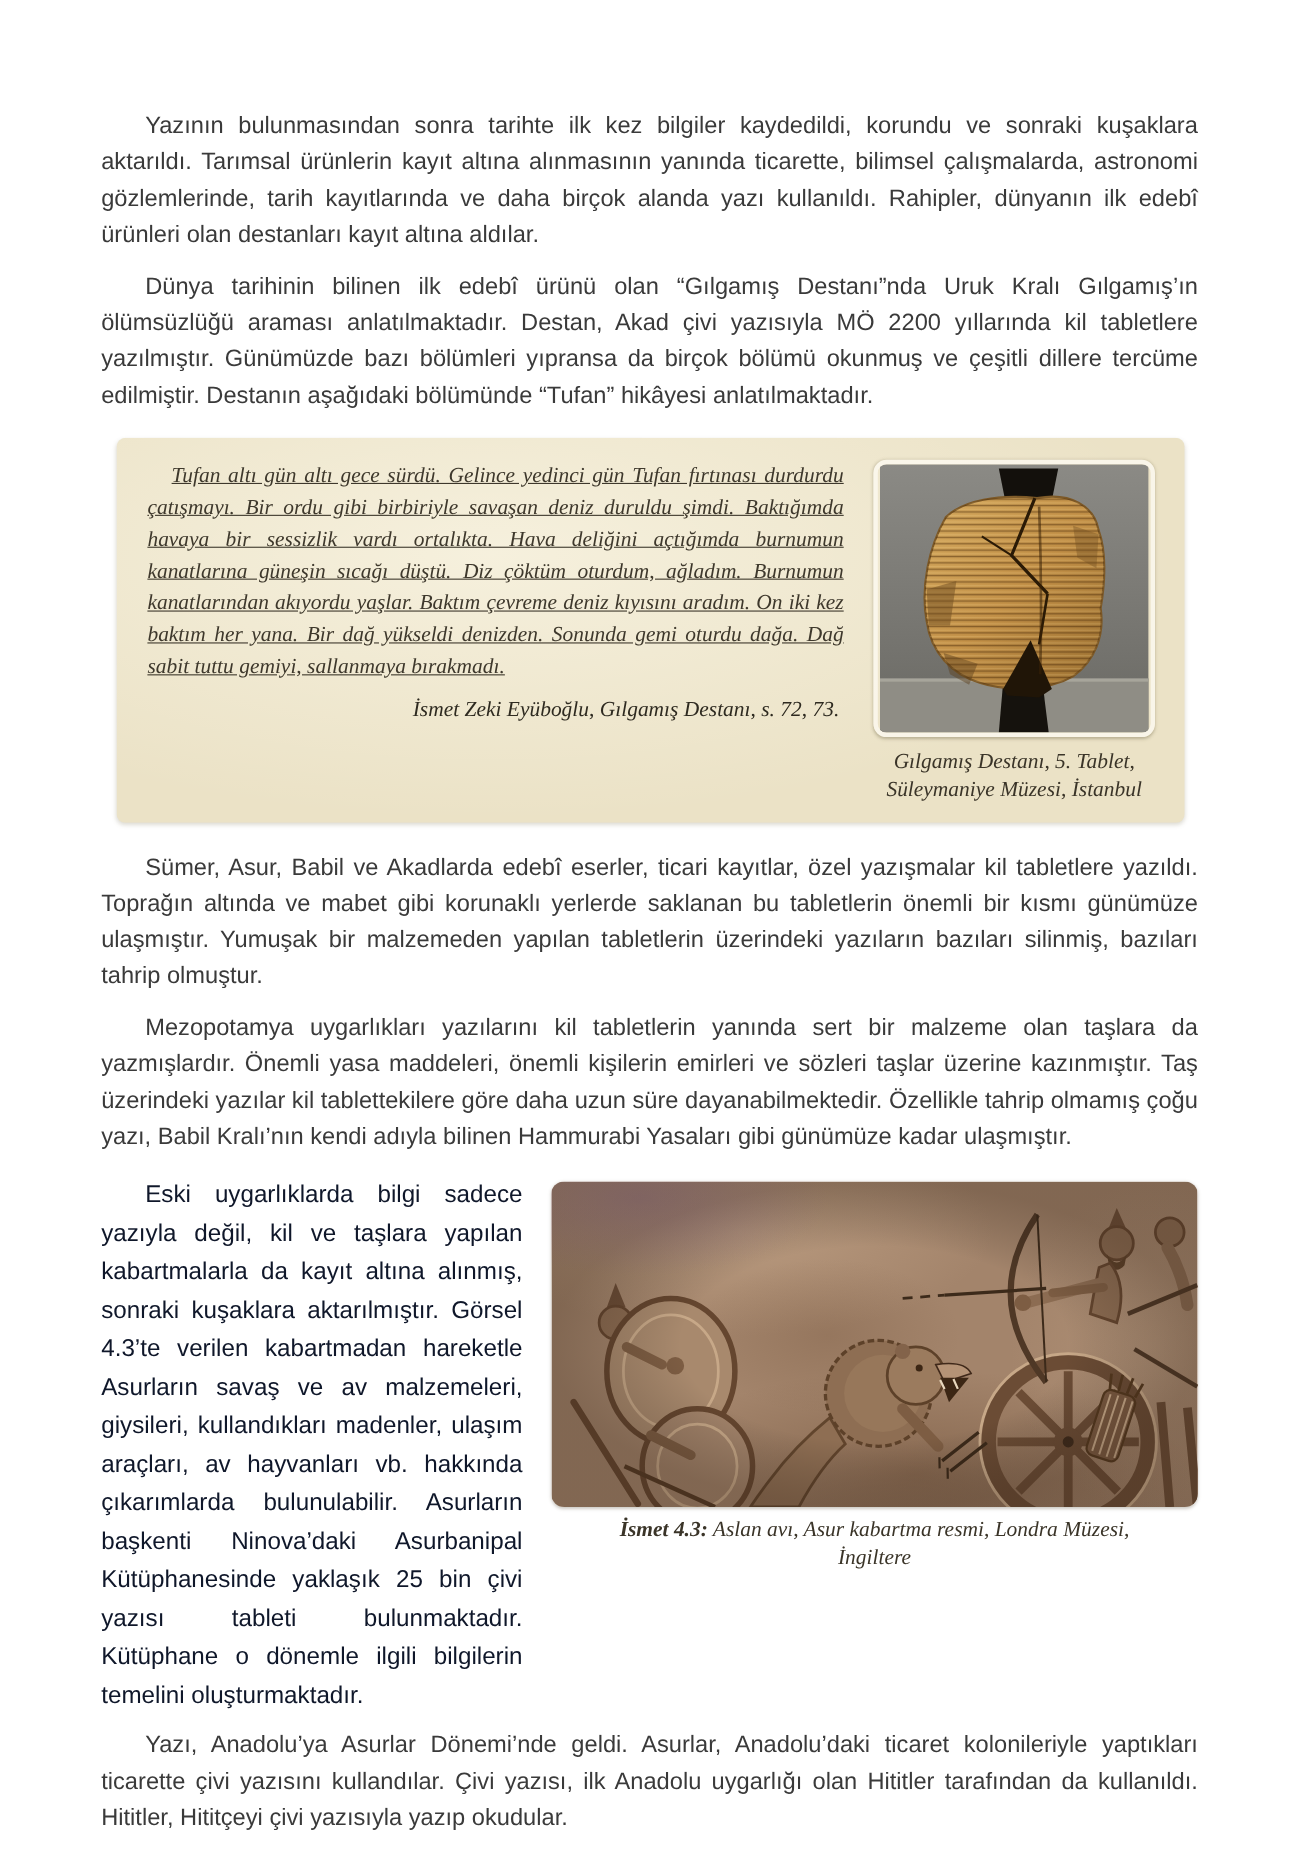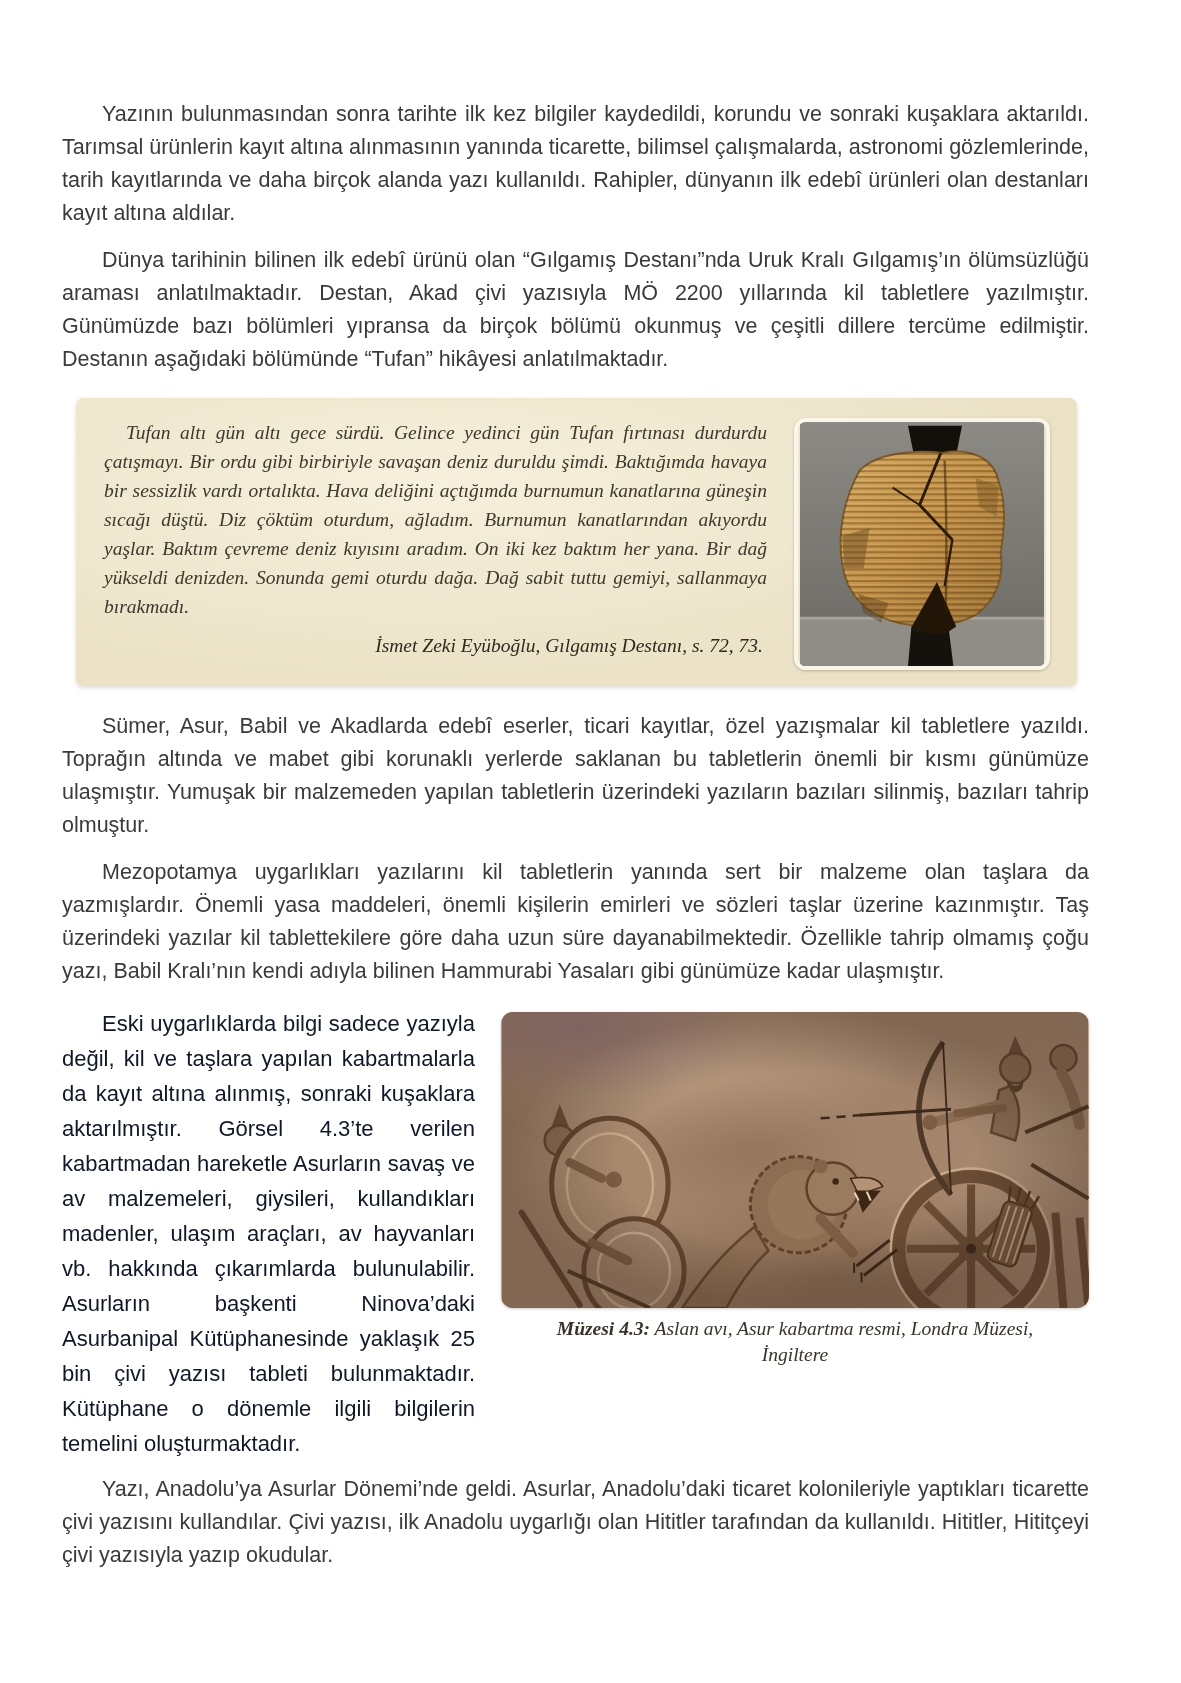--- a/index.html
+++ b/index.html
@@ -6,21 +6,21 @@
   html,body { background:#ffffff; }
   .page {
     position:relative;
     width:1181px; height:1683px;
     margin:0 auto;
     background:#ffffff;
     font-family:"Liberation Sans", sans-serif;
     color:#363636;
     overflow:hidden;
   }
-  .content { padding:98px 92px 0 62px; }
+  .content { padding:98px 92px 0 92px; }
 
   p.body-par {
     font-size:21.5px;
     line-height:33px;
     text-align:justify;
     text-indent:40px;
     color:#3a3a3a;
     margin-bottom:14px;
   }
 
@@ -37,20 +37,21 @@
   }
   .quote-left { flex:1; min-width:0; }
   .quote-text {
     font-family:"Liberation Serif", serif;
     font-style:italic;
     font-size:19.5px;
     line-height:29px;
     text-align:justify;
     text-indent:22px;
     color:#3e382c;
+    text-decoration:underline;
   }
   .quote-attr {
     margin-top:14px;
     text-align:right;
     font-family:"Liberation Serif", serif;
     font-style:italic;
     font-weight:normal;
     font-size:19.5px;
     color:#2e2a20;
     padding-right:4px;
@@ -162,20 +163,21 @@
             <path d="M44,118 L72,110 L66,152 L46,152 Z" fill="#6e4c20" opacity="0.5"></path>
             <path d="M182,58 L206,66 L204,98 L186,88 Z" fill="#6e4c20" opacity="0.38"></path>
             <path d="M60,178 L92,188 L84,208 L66,198 Z" fill="#5c3f1a" opacity="0.45"></path>
             <path d="M116,212 L142,166 L162,212 L150,220 L120,218 Z" fill="#201507"></path>
             <path d="M146,32 L124,86 L158,122" fill="none" stroke="#2a1a06" stroke-width="3"></path>
             <path d="M158,122 L150,170" fill="none" stroke="#2a1a06" stroke-width="2.5"></path>
             <path d="M124,86 L96,68" fill="none" stroke="#2a1a06" stroke-width="2"></path>
             <path d="M150,40 Q153,120 151,198" stroke="rgba(56,32,6,0.55)" stroke-width="2.5" fill="none"></path>
           </svg>
         </div>
+        <div class="photo-caption">Gılgamış Destanı, 5. Tablet, Süleymaniye Müzesi, İstanbul</div>
       </div>
     </div>
 
     <p class="body-par">Sümer, Asur, Babil ve Akadlarda edebî eserler, ticari kayıtlar, özel yazışmalar kil tabletlere yazıldı. Toprağın altında ve mabet gibi korunaklı yerlerde saklanan bu tabletlerin önemli bir kısmı günümüze ulaşmıştır. Yumuşak bir malzemeden yapılan tabletlerin üzerindeki yazıların bazıları silinmiş, bazıları tahrip olmuştur.</p>
     <p class="body-par">Mezopotamya uygarlıkları yazılarını kil tabletlerin yanında sert bir malzeme olan taşlara da yazmışlardır. Önemli yasa maddeleri, önemli kişilerin emirleri ve sözleri taşlar üzerine kazınmıştır. Taş üzerindeki yazılar kil tablettekilere göre daha uzun süre dayanabilmektedir. Özellikle tahrip olmamış çoğu yazı, Babil Kralı’nın kendi adıyla bilinen Hammurabi Yasaları gibi günümüze kadar ulaşmıştır.</p>
 
     <div class="figure-section">
       <figure class="figure-float">
         <div class="relief-frame">
           <svg viewBox="0 0 585 295" xmlns="http://www.w3.org/2000/svg">
@@ -259,21 +261,21 @@
 
             <g transform="rotate(-38 372 244)">
               <path d="M352,240 H394 M352,252 H394" stroke="#3c2a1a" stroke-width="3"></path>
               <path d="M352,236 L346,244 M352,248 L346,256" stroke="#3c2a1a" stroke-width="2"></path>
             </g>
 
             <rect width="585" height="295" fill="url(#rl-v)"></rect>
           </svg>
         </div>
         <figcaption class="figure-caption">
-          <span class="cap-label">Müzesi 4.3:</span><span> Aslan avı, Asur kabartma resmi, Londra Müzesi, İngiltere</span>
+          <span class="cap-label">İsmet 4.3:</span><span> Aslan avı, Asur kabartma resmi, Londra Müzesi, İngiltere</span>
         </figcaption>
       </figure>
       <div class="figure-text">Eski uygarlıklarda bilgi sadece yazıyla değil, kil ve taşlara yapılan kabartmalarla da kayıt altına alınmış, sonraki kuşaklara aktarılmıştır. Görsel 4.3’te verilen kabartmadan hareketle Asurların savaş ve av malzemeleri, giysileri, kullandıkları madenler, ulaşım araçları, av hayvanları vb. hakkında çıkarımlarda bulunulabilir. Asurların başkenti Ninova’daki Asurbanipal Kütüphanesinde yaklaşık 25 bin çivi yazısı tableti bulunmaktadır. Kütüphane o dönemle ilgili bilgilerin temelini oluşturmaktadır.</div>
       <div class="clearfix"></div>
     </div>
 
     <p class="body-par last-par">Yazı, Anadolu’ya Asurlar Dönemi’nde geldi. Asurlar, Anadolu’daki ticaret kolonileriyle yaptıkları ticarette çivi yazısını kullandılar. Çivi yazısı, ilk Anadolu uygarlığı olan Hititler tarafından da kullanıldı. Hititler, Hititçeyi çivi yazısıyla yazıp okudular.</p>
 
   </div>
 </div>

